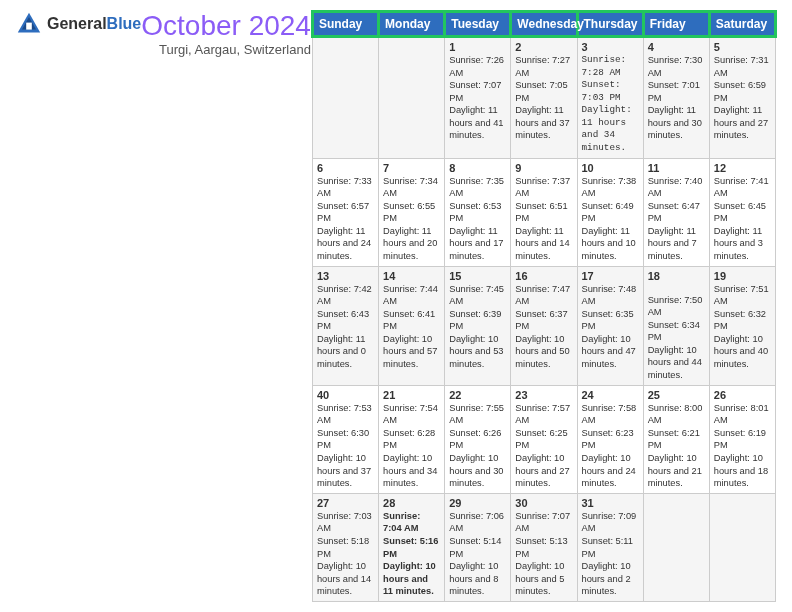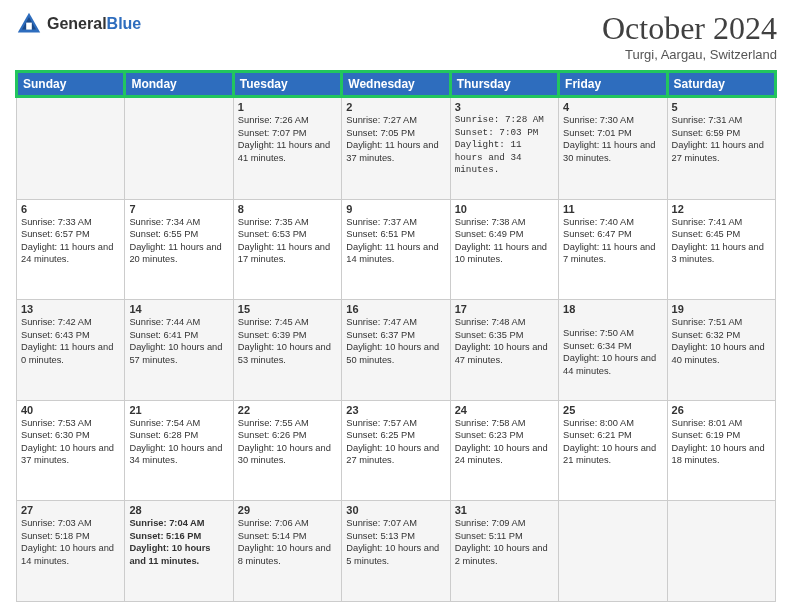--- a/index.html
+++ b/index.html
@@ -8,45 +8,44 @@
       background: #fff;
       width: 792px;
       height: 612px;
       overflow: hidden;
     }
     .page {
       width: 792px;
       height: 612px;
       padding: 10px 15px;
       display: flex;
-      flex-direction: column;
+      flex-direction: row;
     }
     .header {
       display: flex;
       justify-content: space-between;
       align-items: flex-start;
       margin-bottom: 8px;
     }
     .logo {
       display: flex;
       align-items: center;
       gap: 4px;
     }
     .logo-icon {
       width: 28px;
       height: 28px;
     }
     .title-block {
       text-align: right;
     }
     .month-title {
-      font-size: 32px;
+      font-size: 28px;
       font-weight: normal;
-      color: #404040;
-      font-family: Liberation Serif, serif;
+      color: #8b5cf6;
     }
     .location {
       font-size: 13px;
       color: #555;
     }
     .calendar {
       flex: 1;
       border: 1px solid #ccc;
       border-collapse: collapse;
       width: 100%;

